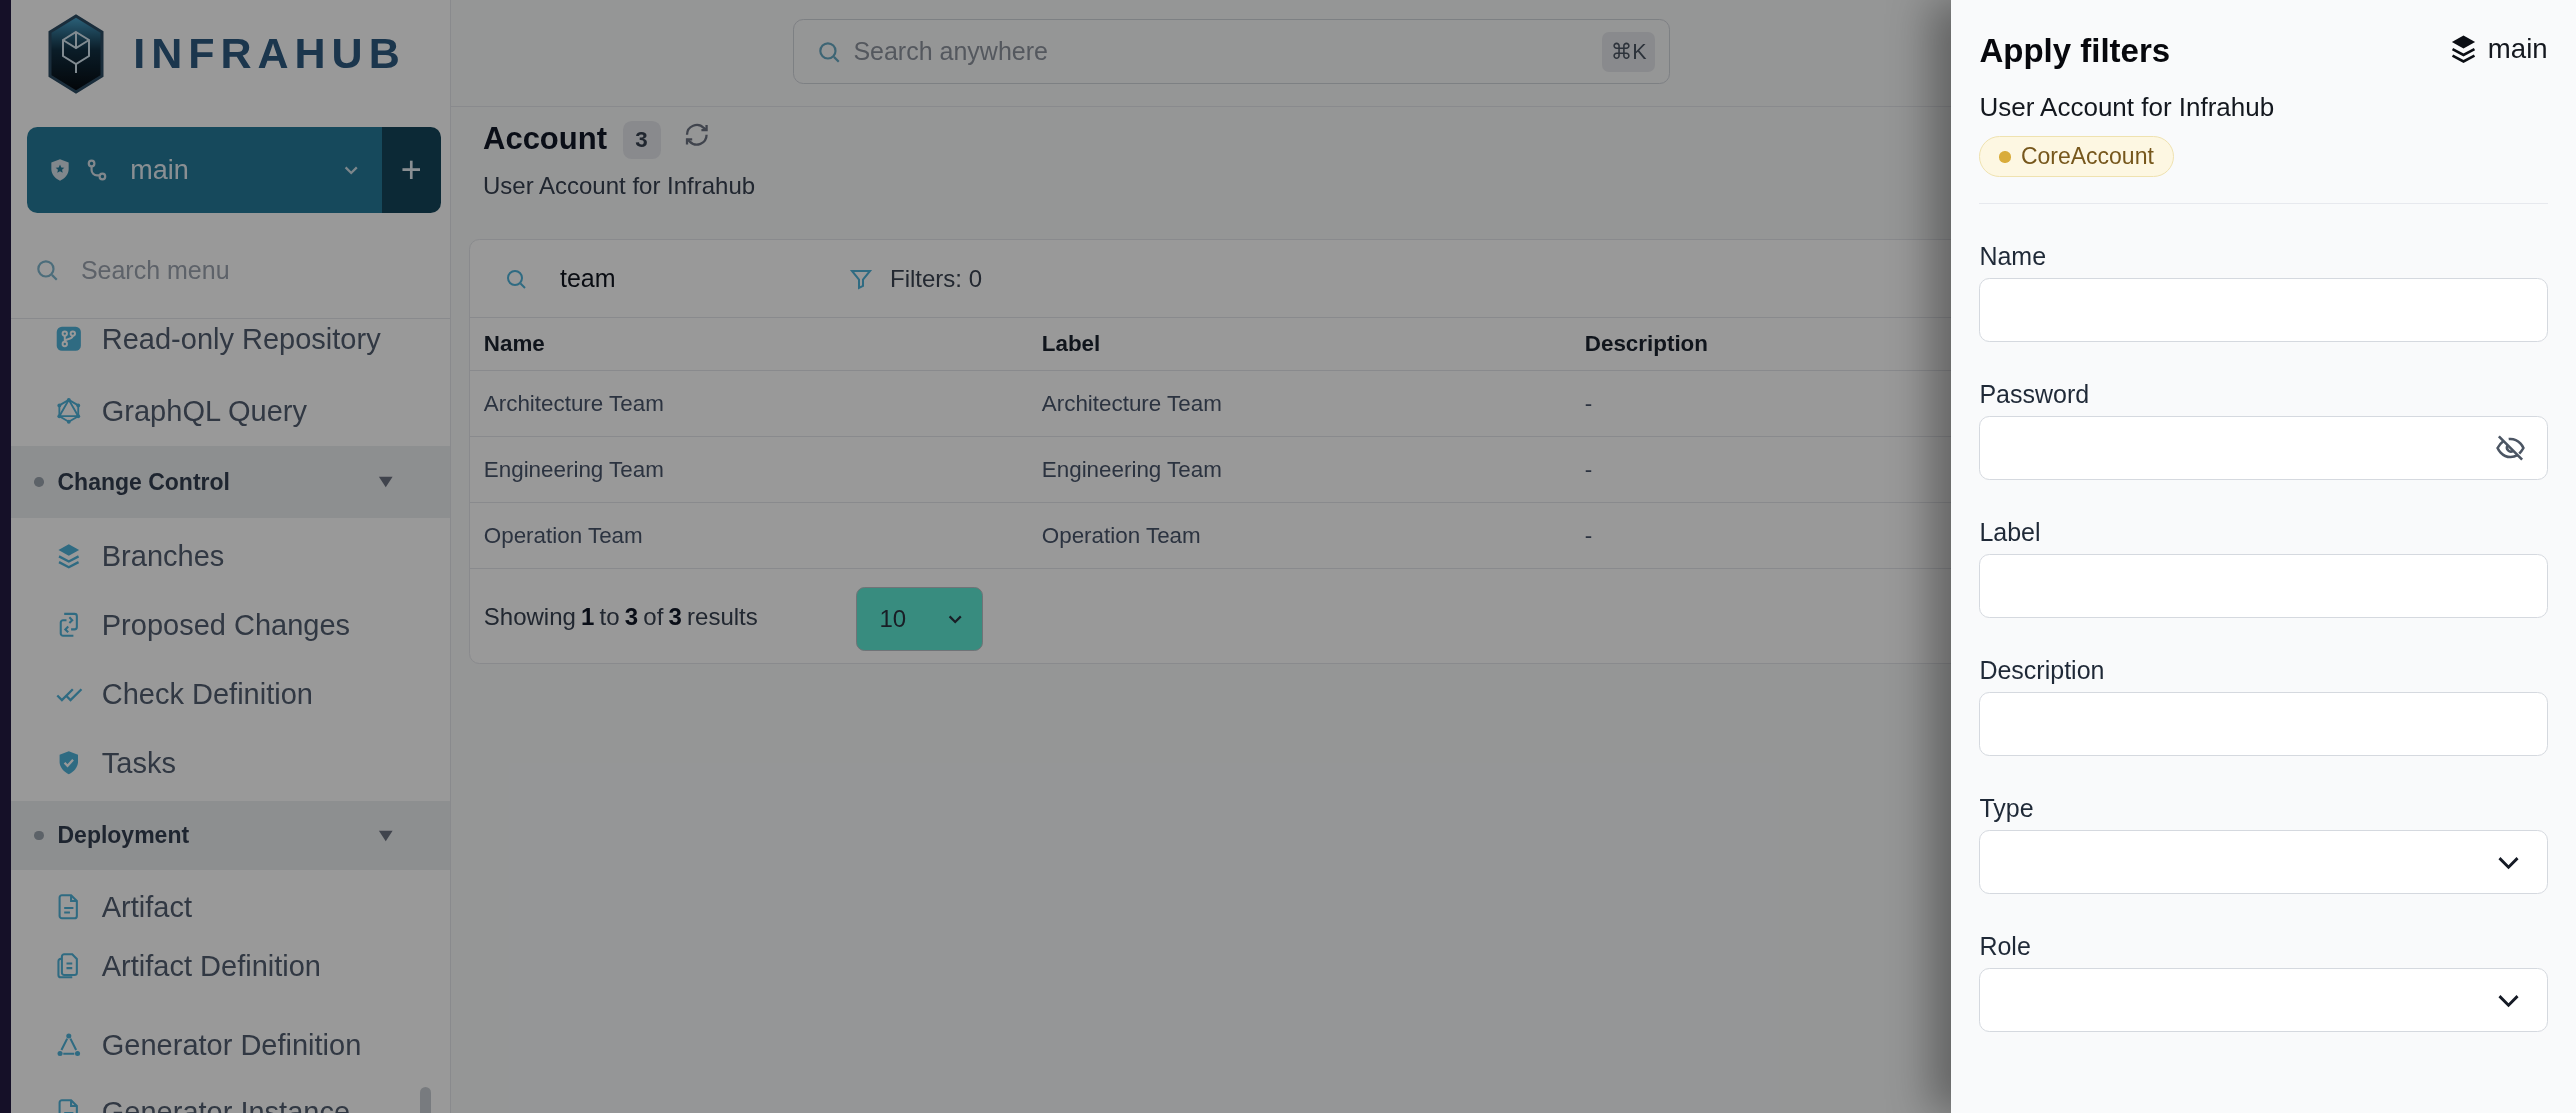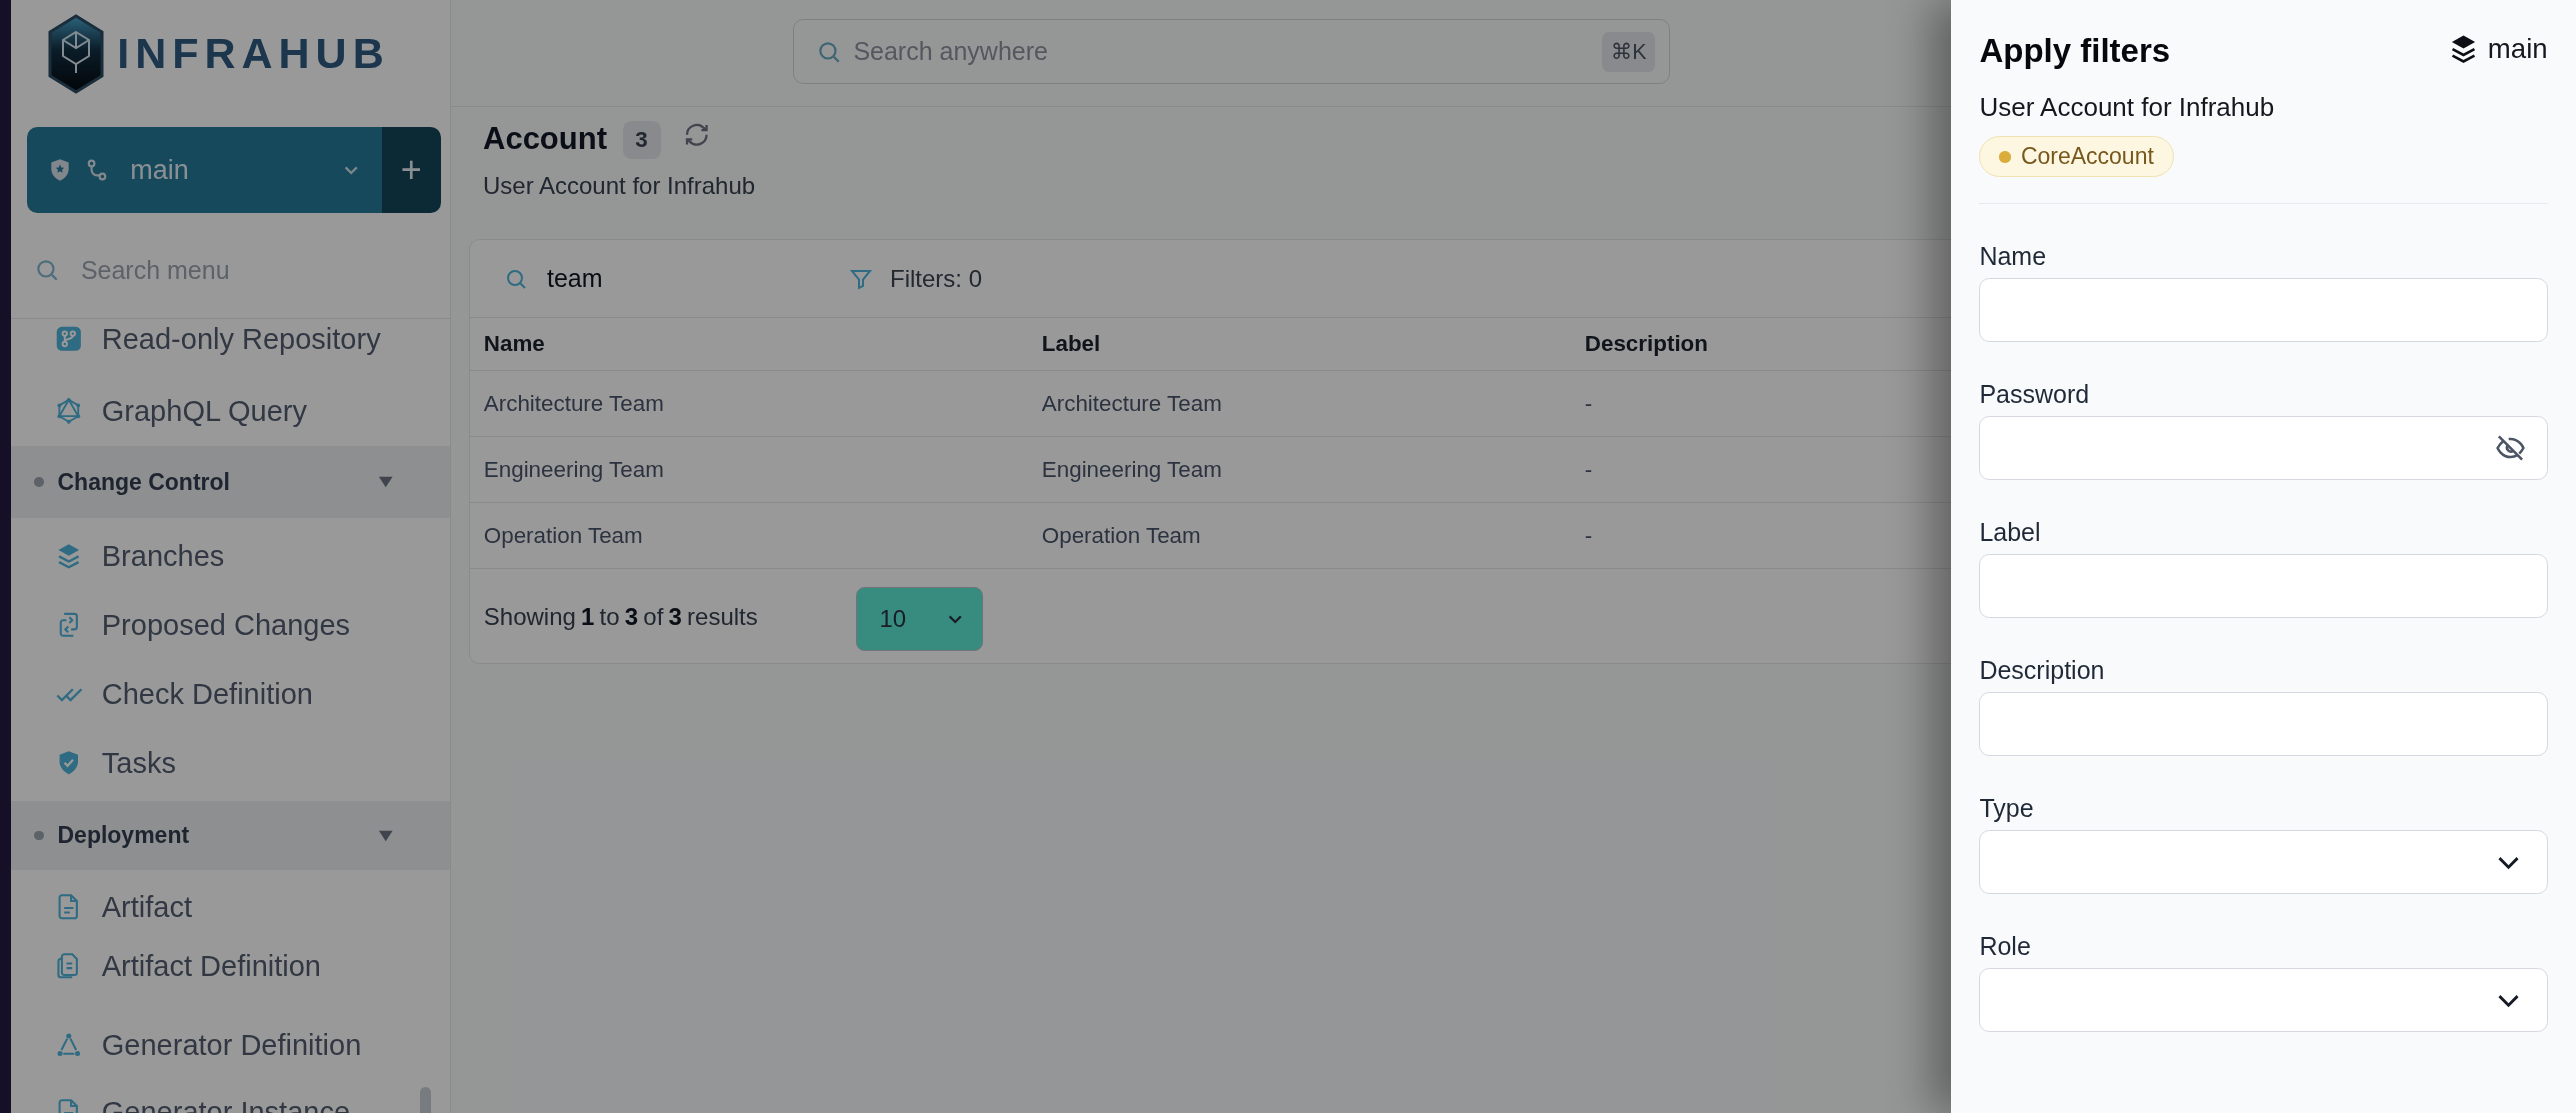--- a/index.html
+++ b/index.html
@@ -4,21 +4,21 @@
 <style>
   * { margin:0; padding:0; box-sizing:border-box; }
   body { font-family:"Liberation Sans","DejaVu Sans",sans-serif; background:#333; }
   .screen { position:relative; width:2576px; height:1113px; overflow:hidden; background:#f9fafb; }
 
   
   .edge-strip { position:absolute; left:0; top:0; width:11.2px; height:100%; background:#241c44; z-index:5; }
 
   
   .sidebar { position:absolute; left:11.2px; top:0; width:440px; height:100%; background:#ffffff; border-right:0.9px solid #e5e7eb; z-index:10; }
-  .logo-row { position:absolute; left:35px; top:13.8px; display:flex; align-items:center; gap:11px; }
+  .logo-row { position:absolute; left:35px; top:13.8px; display:flex; align-items:center; gap:27px; }
   .logo-text { font-size:43px; font-weight:800; letter-spacing:6px; color:#2d5a80; }
   .branch-bar { position:absolute; left:15.5px; top:127px; width:414px; height:86px; border-radius:10.3px; overflow:hidden; display:flex; cursor:pointer; }
   .branch-main { flex:1; background:#267b99; display:flex; align-items:center; padding-left:20.7px; gap:10.3px; position:relative; }
   .branch-name { color:#e6eff5; font-size:27px; margin-left:10.3px; }
   .branch-chevron { position:absolute; right:19px; }
   .branch-add { width:59px; background:#15455a; display:flex; align-items:center; justify-content:center; color:#e6eff5; font-size:36px; font-weight:300; }
   .menu-search { position:absolute; left:0; top:244px; width:100%; height:52px; display:flex; align-items:center; padding-left:23px; gap:20.7px; }
   .menu-search-ph { color:#9ca3af; font-size:25px; }
   .menu-divider { position:absolute; left:0; top:318px; width:100%; height:0.9px; background:#e5e7eb; }
   .nav-item { position:absolute; left:0; width:100%; height:52px; display:flex; align-items:center; padding-left:44px; gap:19px; cursor:pointer; }
@@ -37,21 +37,21 @@
   .global-search-ph { color:#8d939d; font-size:25px; flex:1; }
   .kbd { background:#e5e7eb; color:#4b5563; border-radius:6.9px; height:40px; min-width:48px; display:flex; align-items:center; justify-content:center; font-size:21.5px; padding:0 8.6px; }
   .title-row { position:absolute; left:32px; top:121px; display:flex; align-items:flex-start; gap:15.5px; }
   .page-title { font-size:31px; font-weight:700; color:#111827; }
   .count-badge { background:#e5e7eb; color:#374151; font-size:22.4px; font-weight:600; border-radius:8.6px; height:38px; min-width:38px; display:flex; align-items:center; justify-content:center; }
   .refresh { color:#6b7280; width:27.6px; height:27.6px; margin-left:6.9px; cursor:pointer; }
   .page-sub { position:absolute; left:32px; top:172px; font-size:24px; color:#374151; }
 
   .card { position:absolute; left:18px; top:239px; width:2081px; height:425px; background:#ffffff; border:0.9px solid #e5e7eb; border-radius:10.3px; overflow:hidden; }
   .filter-row { position:relative; height:78px; border-bottom:0.9px solid #e5e7eb; display:flex; align-items:center; padding-left:34px; }
-  .filter-query { font-size:25px; color:#10151f; margin-left:19px; }
+  .filter-query { font-size:25px; color:#10151f; margin-left:32px; }
   .filters-btn { position:absolute; left:379px; display:flex; align-items:center; gap:17px; cursor:pointer; }
   .filters-lbl { font-size:24px; color:#3b4452; }
   .t-head, .t-row { display:grid; grid-template-columns:558px 543px 1fr; align-items:center; padding-left:13.8px; }
   .t-head { height:52px; font-size:22.4px; font-weight:700; color:#1b2330; }
   .t-row { height:66px; font-size:22.4px; color:#49556b; border-top:0.9px solid #e5e7eb; cursor:pointer; }
   .t-foot { position:relative; height:96px; border-top:0.9px solid #e5e7eb; display:flex; align-items:center; padding-left:13.8px; font-size:24px; color:#374151; }
   .t-foot b { color:#111827; font-weight:700; margin:0 5.2px; }
   .page-size { position:absolute; left:386px; top:18px; width:127px; height:64px; border:1.7px solid #bbc0c6; border-radius:8.6px; display:flex; align-items:center; padding:0 15.5px 0 22.4px; justify-content:space-between; cursor:pointer; background:#5eead4; }
   .page-size span { font-size:24px; color:#2b3340; }
 

